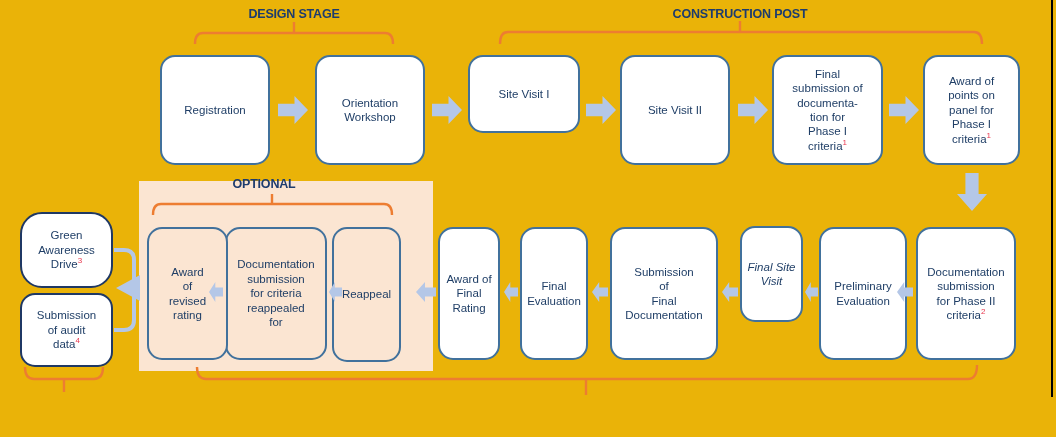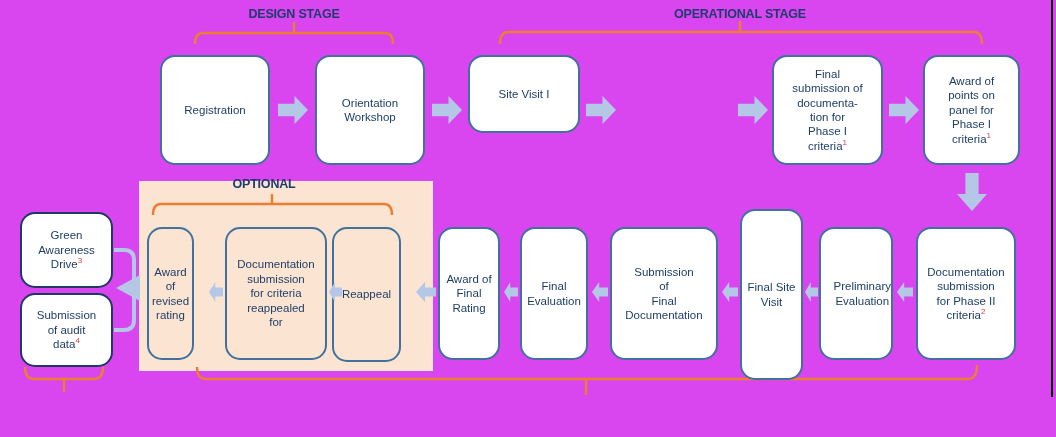--- a/index.html
+++ b/index.html
@@ -1,16 +1,16 @@
 <!DOCTYPE html>
 <html><head>
 <meta charset="utf-8">
 <style>
   html,body{margin:0;padding:0;background:#fff;}
-  #canvas{position:relative;width:1056px;height:437px;background:#d946ef;overflow:hidden;
+  #canvas{position:relative;width:1056px;height:437px;background:#eab308;overflow:hidden;
           font-family:"Liberation Sans",sans-serif;}
   .box{position:absolute;display:flex;align-items:center;justify-content:center;
        text-align:center;border:2px solid #41719c;border-radius:15px;background:#fff;
        color:#1f3e66;font-size:11.5px;line-height:1.26;box-sizing:border-box;}
   .box .box-text{white-space:pre-line;}
   .box sup{color:#e8384f;font-size:8px;line-height:0;}
   .optional-box{background:#fbe5d2;}
   .dark-box{border-color:#1f3864;border-width:2.5px;}
   .peach-region{position:absolute;left:139px;top:181px;width:294px;height:190px;
                 background:#fbe5d2;}
@@ -34,32 +34,35 @@
     <path d="M500,44 Q500,32 508,32 H974 Q982,32 982,44 M740,32 V21" fill="none" stroke="#ed7d31" stroke-width="2.4"></path>
     <path d="M153,215 Q153,204 161,204 H384 Q392,204 392,215 M272,204 V194" fill="none" stroke="#ed7d31" stroke-width="2.4"></path>
     <path d="M197,367 Q197,379 206,379 H968 Q977,379 977,365 M586,379 V395" fill="none" stroke="#ed7d31" stroke-width="2.4"></path>
     <path d="M25,367 Q25,379 34,379 H94 Q103,379 103,367 M64,379 V392" fill="none" stroke="#ed7d31" stroke-width="2.4"></path>
     <path d="M114,250 H124 Q134,250 134,260 V320 Q134,330 124,330 H114" fill="none" stroke="#b4c7e7" stroke-width="4"></path>
     <polygon points="116,288 140,275 140,301" fill="#b4c7e7"></polygon>
     <line x1="1052" y1="0" x2="1052" y2="397" stroke="#000000" stroke-width="2"></line>
   </svg>
 
   <div class="stage-label" style="left:195px;top:7px;width:198px;">DESIGN STAGE</div>
-  <div class="stage-label" style="left:590px;top:7px;width:300px;">OPERATIONAL STAGE</div>
+  <div class="stage-label" style="left:590px;top:7px;width:300px;">CONSTRUCTION POST</div>
   <div class="stage-label" style="left:164px;top:177px;width:200px;">OPTIONAL</div>
 
   <div class="box" style="left:315px;top:55px;width:110px;height:110px;">
     <div><span class="box-text">Orientation
 Workshop</span></div>
   </div>
   <div class="box" style="left:160px;top:55px;width:110px;height:110px;">
     <div><span class="box-text">Registration</span></div>
   </div>
   <div class="box" style="left:468px;top:55px;width:112px;height:78px;">
     <div><span class="box-text">Site Visit I</span></div>
+  </div>
+  <div class="box" style="left:620px;top:55px;width:110px;height:110px;">
+    <div><span class="box-text">Site Visit II</span></div>
   </div>
   <div class="box" style="left:772px;top:55px;width:111px;height:110px;">
     <div><span class="box-text">Final
 submission of
 documenta-
 tion for
 Phase I
 criteria</span><sup>1</sup></div>
   </div>
   <div class="box" style="left:923px;top:55px;width:97px;height:110px;">
@@ -76,25 +79,25 @@
   <div class="arr arr-right" style="left:738px;top:96px;width:30px;height:28px;"></div>
   <div class="arr arr-right" style="left:889px;top:96px;width:30px;height:28px;"></div>
   <div class="arr arr-down" style="left:957px;top:173px;width:30px;height:38px;"></div>
 
   <div class="box" style="left:916px;top:227px;width:100px;height:133px;">
     <div><span class="box-text">Documentation
 submission
 for Phase II
 criteria</span><sup>2</sup></div>
   </div>
-  <div class="box" style="left:819px;top:227px;width:74px;height:133px;justify-content:flex-end;">
+  <div class="box" style="left:819px;top:227px;width:88px;height:133px;">
     <div><span class="box-text">Preliminary
 Evaluation</span></div>
   </div>
-  <div class="box" style="left:740px;top:209px;width:63px;height:171px;">
+  <div class="box" style="left:740px;top:226px;width:63px;height:96px;font-style:italic;">
     <div><span class="box-text">Final Site
 Visit</span></div>
   </div>
   <div class="box" style="left:610px;top:227px;width:108px;height:133px;">
     <div><span class="box-text">Submission
 of
 Final
 Documentation</span></div>
   </div>
   <div class="box" style="left:520px;top:227px;width:68px;height:133px;">
@@ -109,37 +112,37 @@
   <div class="box optional-box" style="left:332px;top:227px;width:69px;height:135px;">
     <div><span class="box-text">Reappeal</span></div>
   </div>
   <div class="box optional-box" style="left:225px;top:227px;width:102px;height:133px;">
     <div><span class="box-text">Documentation
 submission
 for criteria
 reappealed
 for</span></div>
   </div>
-  <div class="box optional-box" style="left:147px;top:227px;width:47px;height:133px;">
+  <div class="box optional-box" style="left:147px;top:227px;width:81px;height:133px;">
     <div><span class="box-text">Award
 of
 revised
 rating</span></div>
   </div>
 
   <div class="arr arr-left" style="left:897px;top:282px;width:16px;height:20px;"></div>
   <div class="arr arr-left" style="left:805px;top:282px;width:13px;height:20px;"></div>
   <div class="arr arr-left" style="left:722px;top:282px;width:16px;height:20px;"></div>
   <div class="arr arr-left" style="left:592px;top:282px;width:16px;height:20px;"></div>
   <div class="arr arr-left" style="left:504px;top:282px;width:14px;height:20px;"></div>
   <div class="arr arr-left" style="left:416px;top:282px;width:20px;height:20px;"></div>
   <div class="arr arr-left" style="left:329px;top:282px;width:13px;height:20px;"></div>
   <div class="arr arr-left" style="left:209px;top:282px;width:14px;height:20px;"></div>
 
-  <div class="box dark-box" style="left:20px;top:212px;width:93px;height:76px;">
+  <div class="box dark-box" style="left:20px;top:212px;width:93px;height:76px;border-radius:22px;">
     <div><span class="box-text">Green
 Awareness
 Drive</span><sup>3</sup></div>
   </div>
   <div class="box dark-box" style="left:20px;top:293px;width:93px;height:74px;">
     <div><span class="box-text">Submission
 of audit
 data</span><sup>4</sup></div>
   </div>
 

